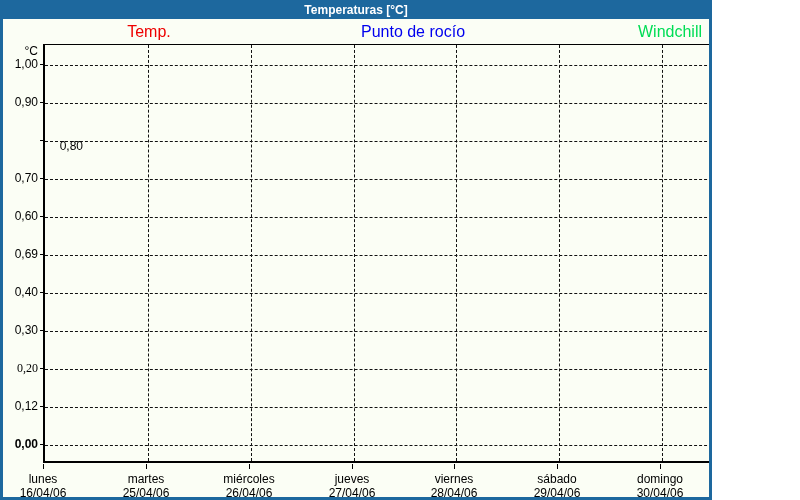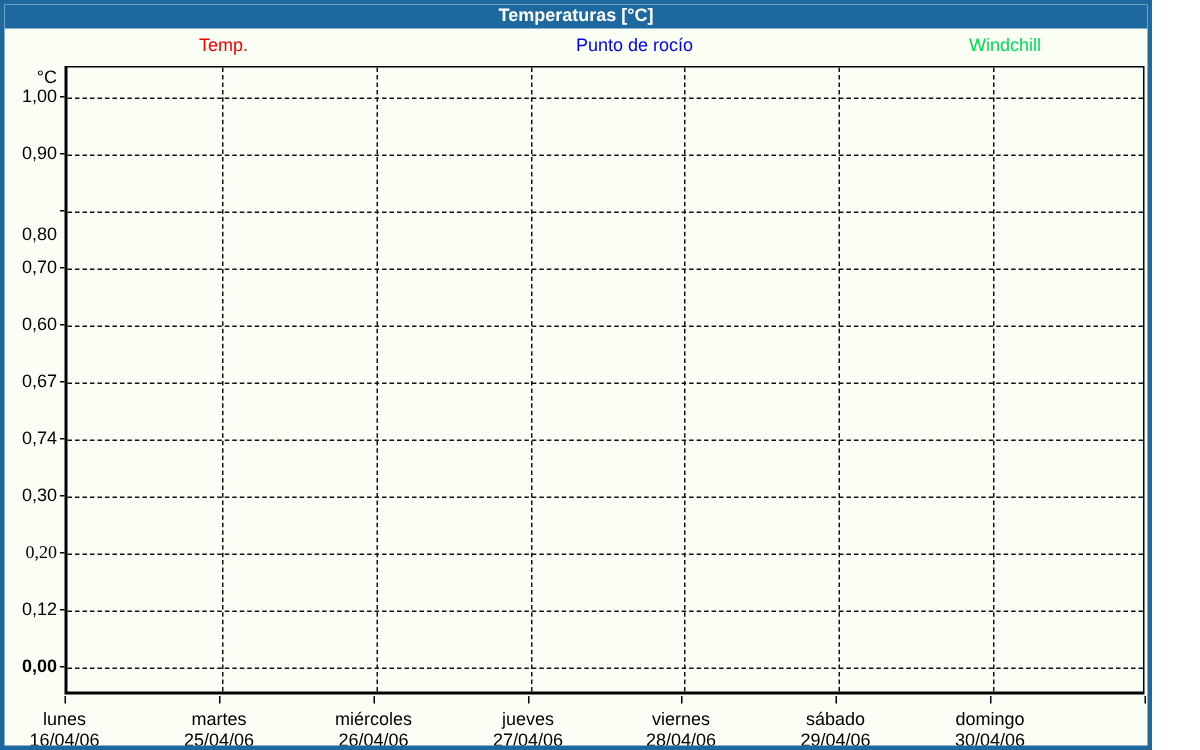--- a/index.html
+++ b/index.html
@@ -1,20 +1,20 @@
 <!DOCTYPE html>
 <html><head>
 <meta charset="utf-8">
 <style>
   html, body { margin: 0; padding: 0; }
   body { font-family: "Liberation Sans", sans-serif; }
 
   .page {
     position: relative;
-    width: 768px;
+    width: 712px;
     height: 500px;
     box-sizing: border-box;
     border: 3px solid #1d689e;
     background: #fbfef5;
     overflow: hidden;
   }
 
   .titlebar {
     position: absolute;
     top: 0; left: 0; right: 0;
@@ -26,21 +26,21 @@
     font-size: 12px;
     font-weight: bold;
     text-align: center;
     line-height: 15px;
   }
 
   .legend-item {
     position: absolute;
     top: 20px;
     transform: translateX(-50%);
-    font-size: 12px;
+    font-size: 16px;
     white-space: nowrap;
   }
 
   .plot {
     position: absolute;
     left: 40px;
     top: 41px;
     width: 720px;
     height: 419px;
     box-sizing: border-box;
@@ -98,21 +98,21 @@
 <body>
 
 <div class="page">
 
   <div class="titlebar">
     <span>Temperaturas [°C]</span>
   </div>
 
   <div class="legend-item" style="left: 146px; color: rgb(238, 0, 0);">Temp.</div>
 
-  <div class="legend-item" style="left: 420px; color: rgb(0, 0, 238);">Punto de rocío</div>
+  <div class="legend-item" style="left: 410px; color: rgb(0, 0, 238);">Punto de rocío</div>
 
   <div class="legend-item" style="left: 667px; color: rgb(0, 221, 85);">Windchill</div>
 
   <div class="y-unit" style="top:42px;">°C</div>
 
   <div class="plot" id="plot">
       <div class="hgrid" style="top: 20px;"></div>
       <div class="hgrid" style="top: 58px;"></div>
       <div class="hgrid" style="top: 96px;"></div>
       <div class="hgrid" style="top: 134px;"></div>
@@ -129,29 +129,29 @@
       <div class="vgrid" style="left: 411px;"></div>
       <div class="vgrid" style="left: 514px;"></div>
       <div class="vgrid" style="left: 617px;"></div>
     </div>
 
   <div id="axis-decorations">
       <div class="y-tick-label" style="top: 55px;">1,00</div>
       <div class="y-axis-tick" style="left: 37px; top: 61px;"></div>
       <div class="y-tick-label" style="top: 93px;">0,90</div>
       <div class="y-axis-tick" style="left: 37px; top: 99px;"></div>
-      <div class="y-tick-label" style="top: 147px;">0,80</div>
+      <div class="y-tick-label" style="top: 137px; margin-left: 45px;">0,80</div>
       <div class="y-axis-tick" style="left: 37px; top: 137px;"></div>
       <div class="y-tick-label" style="top: 169px;">0,70</div>
       <div class="y-axis-tick" style="left: 37px; top: 175px;"></div>
       <div class="y-tick-label" style="top: 207px;">0,60</div>
       <div class="y-axis-tick" style="left: 37px; top: 213px;"></div>
-      <div class="y-tick-label" style="top: 245px;">0,67</div>
+      <div class="y-tick-label" style="top: 245px;">0,69</div>
       <div class="y-axis-tick" style="left: 37px; top: 251px;"></div>
-      <div class="y-tick-label" style="top: 283px;">0,74</div>
+      <div class="y-tick-label" style="top: 283px;">0,40</div>
       <div class="y-axis-tick" style="left: 37px; top: 289px;"></div>
       <div class="y-tick-label" style="top: 321px;">0,30</div>
       <div class="y-axis-tick" style="left: 37px; top: 327px;"></div>
       <div class="y-tick-label" style="top: 359px; font-family: Liberation Serif, serif;">0,20</div>
       <div class="y-axis-tick" style="left: 37px; top: 365px;"></div>
       <div class="y-tick-label" style="top: 397px;">0,12</div>
       <div class="y-axis-tick" style="left: 37px; top: 403px;"></div>
       <div class="y-tick-label" style="top: 435px; font-weight: bold;">0,00</div>
       <div class="y-axis-tick" style="left: 37px; top: 441px;"></div>
       <div class="x-axis-tick" style="left: 40px; top: 461px;"></div>

